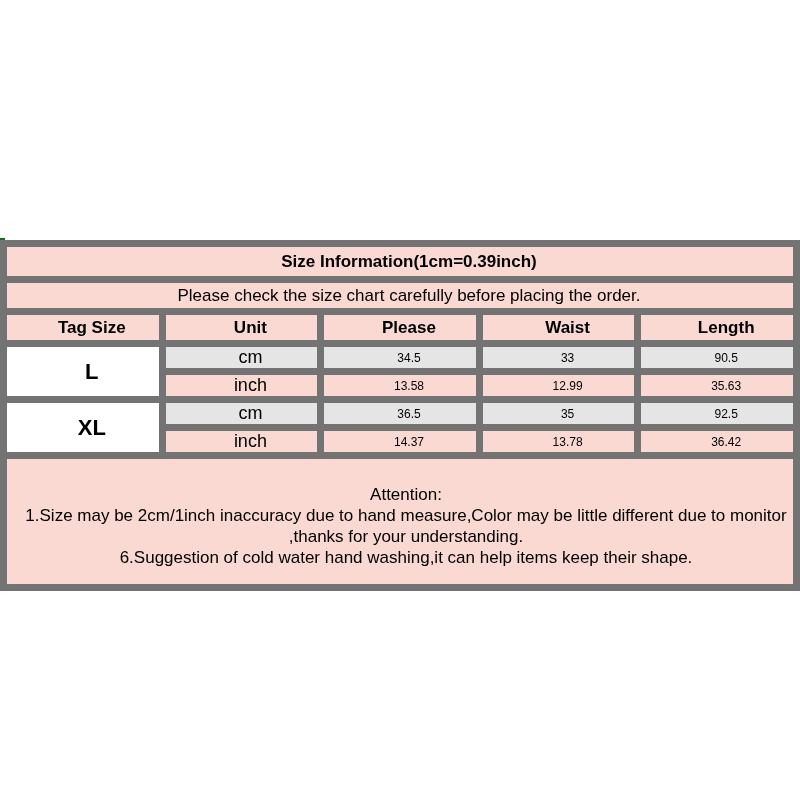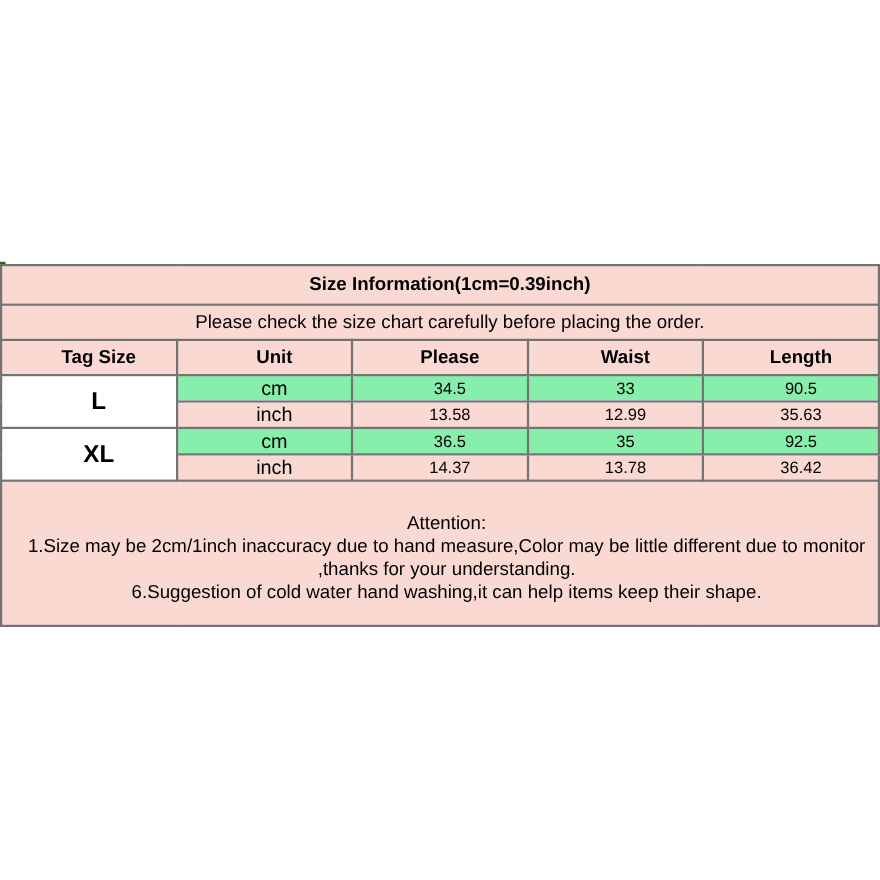--- a/index.html
+++ b/index.html
@@ -22,28 +22,28 @@
     background: #1c6b1c;
   }
   table.size-table {
     position: absolute;
     left: 0; top: 240px;
     width: 800px;
     border-collapse: collapse;
     table-layout: fixed;
   }
   table.size-table td, table.size-table th {
-    border: 2px solid #737373;
+    border: 7px solid #737373;
     text-align: center;
     vertical-align: middle;
     overflow: hidden;
     padding-left: 18px;
   }
   .pink { background: #fad9d3; }
-  .white-bg { background: #86efac; }
+  .white-bg { background: #e5e5e5; }
   .title-cell {
     height: 36px;
     font-size: 17px;
     font-weight: bold;
   }
   .subtitle-cell {
     height: 32px;
     font-size: 17px;
     font-weight: normal;
   }
@@ -57,21 +57,21 @@
     font-weight: bold;
     background: #ffffff;
   }
   .unit-cell {
     height: 24px;
     font-size: 18px;
     font-weight: normal;
   }
   .value-cell {
     height: 24px;
-    font-size: 15px;
+    font-size: 12px;
     font-weight: normal;
     margin-left: 48px;
   }
   .attention-cell {
     height: 132px;
     text-align: left;
     vertical-align: top;
     padding: 12px 6px 4px 6px;
     font-size: 17px;
     line-height: 21px;

